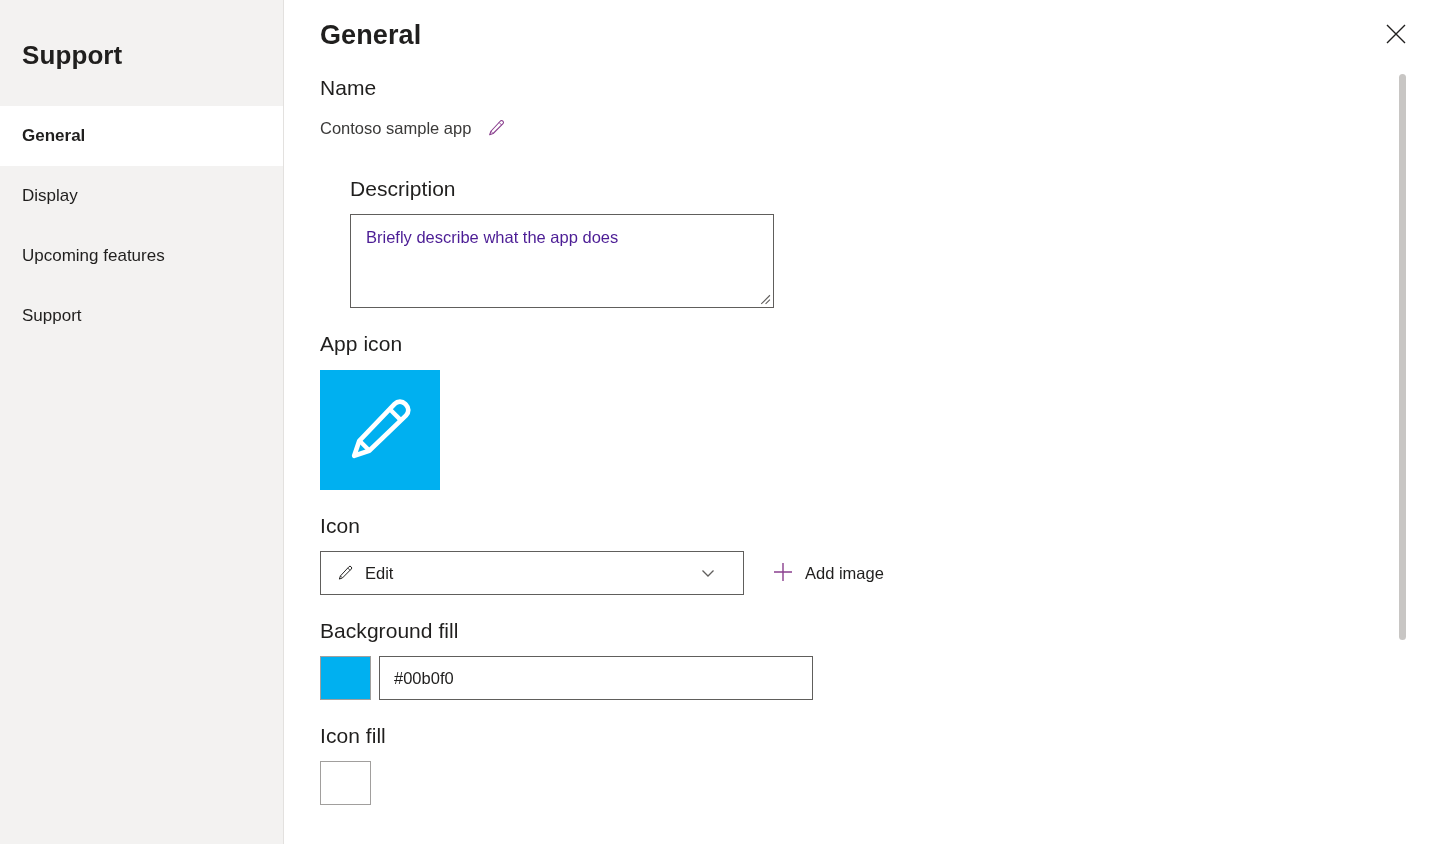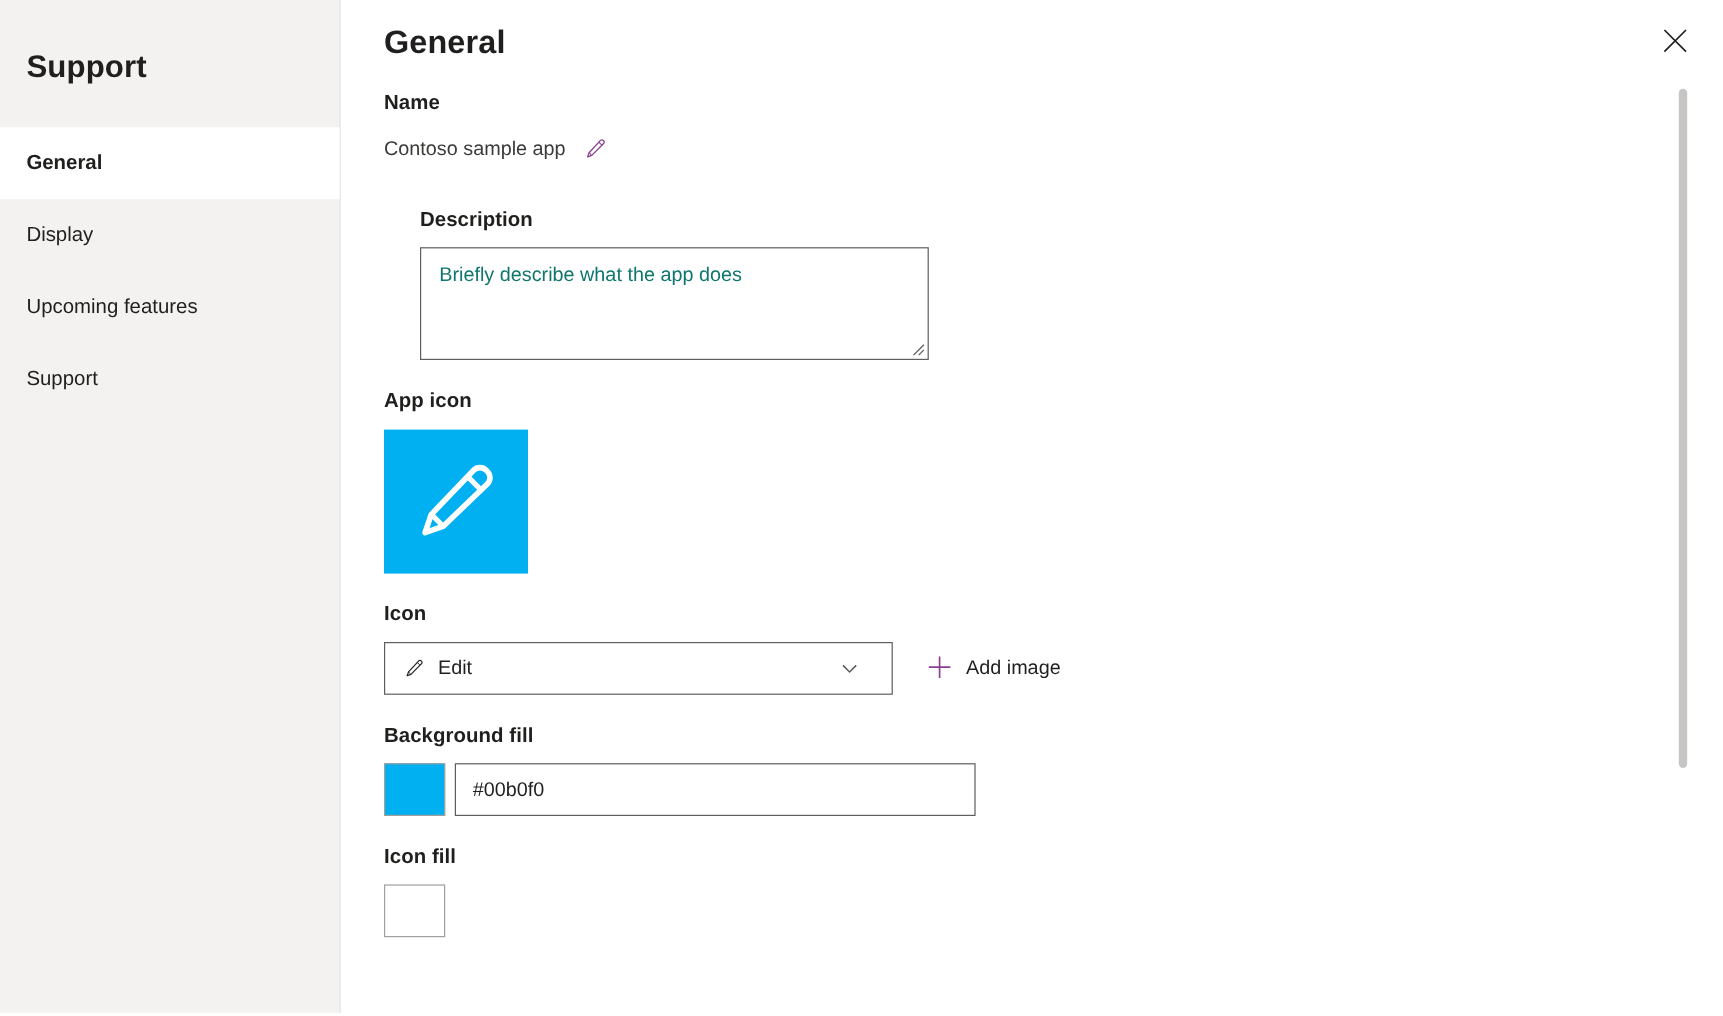--- a/index.html
+++ b/index.html
@@ -80,22 +80,22 @@
     padding: 0;
   }
 
   
   .form {
     position: absolute;
     left: 36px; top: 76px;
     width: 900px;
   }
   .field-label {
-    font-size: 17px;
-    font-weight: 700;
+    font-size: 21px;
+    font-weight: 400;
     color: #201f1e;
     letter-spacing: 0.05px;
   }
   .name-row {
     display: flex;
     align-items: center;
     margin-top: 17px;
     gap: 14px;
   }
   .name-value {
@@ -117,21 +117,21 @@
     position: relative;
     margin-top: 13px;
     width: 424px; height: 94px;
     border: 1px solid #605e5c;
     background: #ffffff;
   }
   .desc-placeholder {
     position: absolute;
     left: 15px; top: 13px;
     font-size: 16.5px;
-    color: #0f766e;
+    color: #4c1d95;
     pointer-events: none;
   }
   .desc-grip {
     position: absolute;
     right: 2px; bottom: 2px;
     width: 13px; height: 13px;
     cursor: nwse-resize;
   }
 
   .app-icon-tile {

